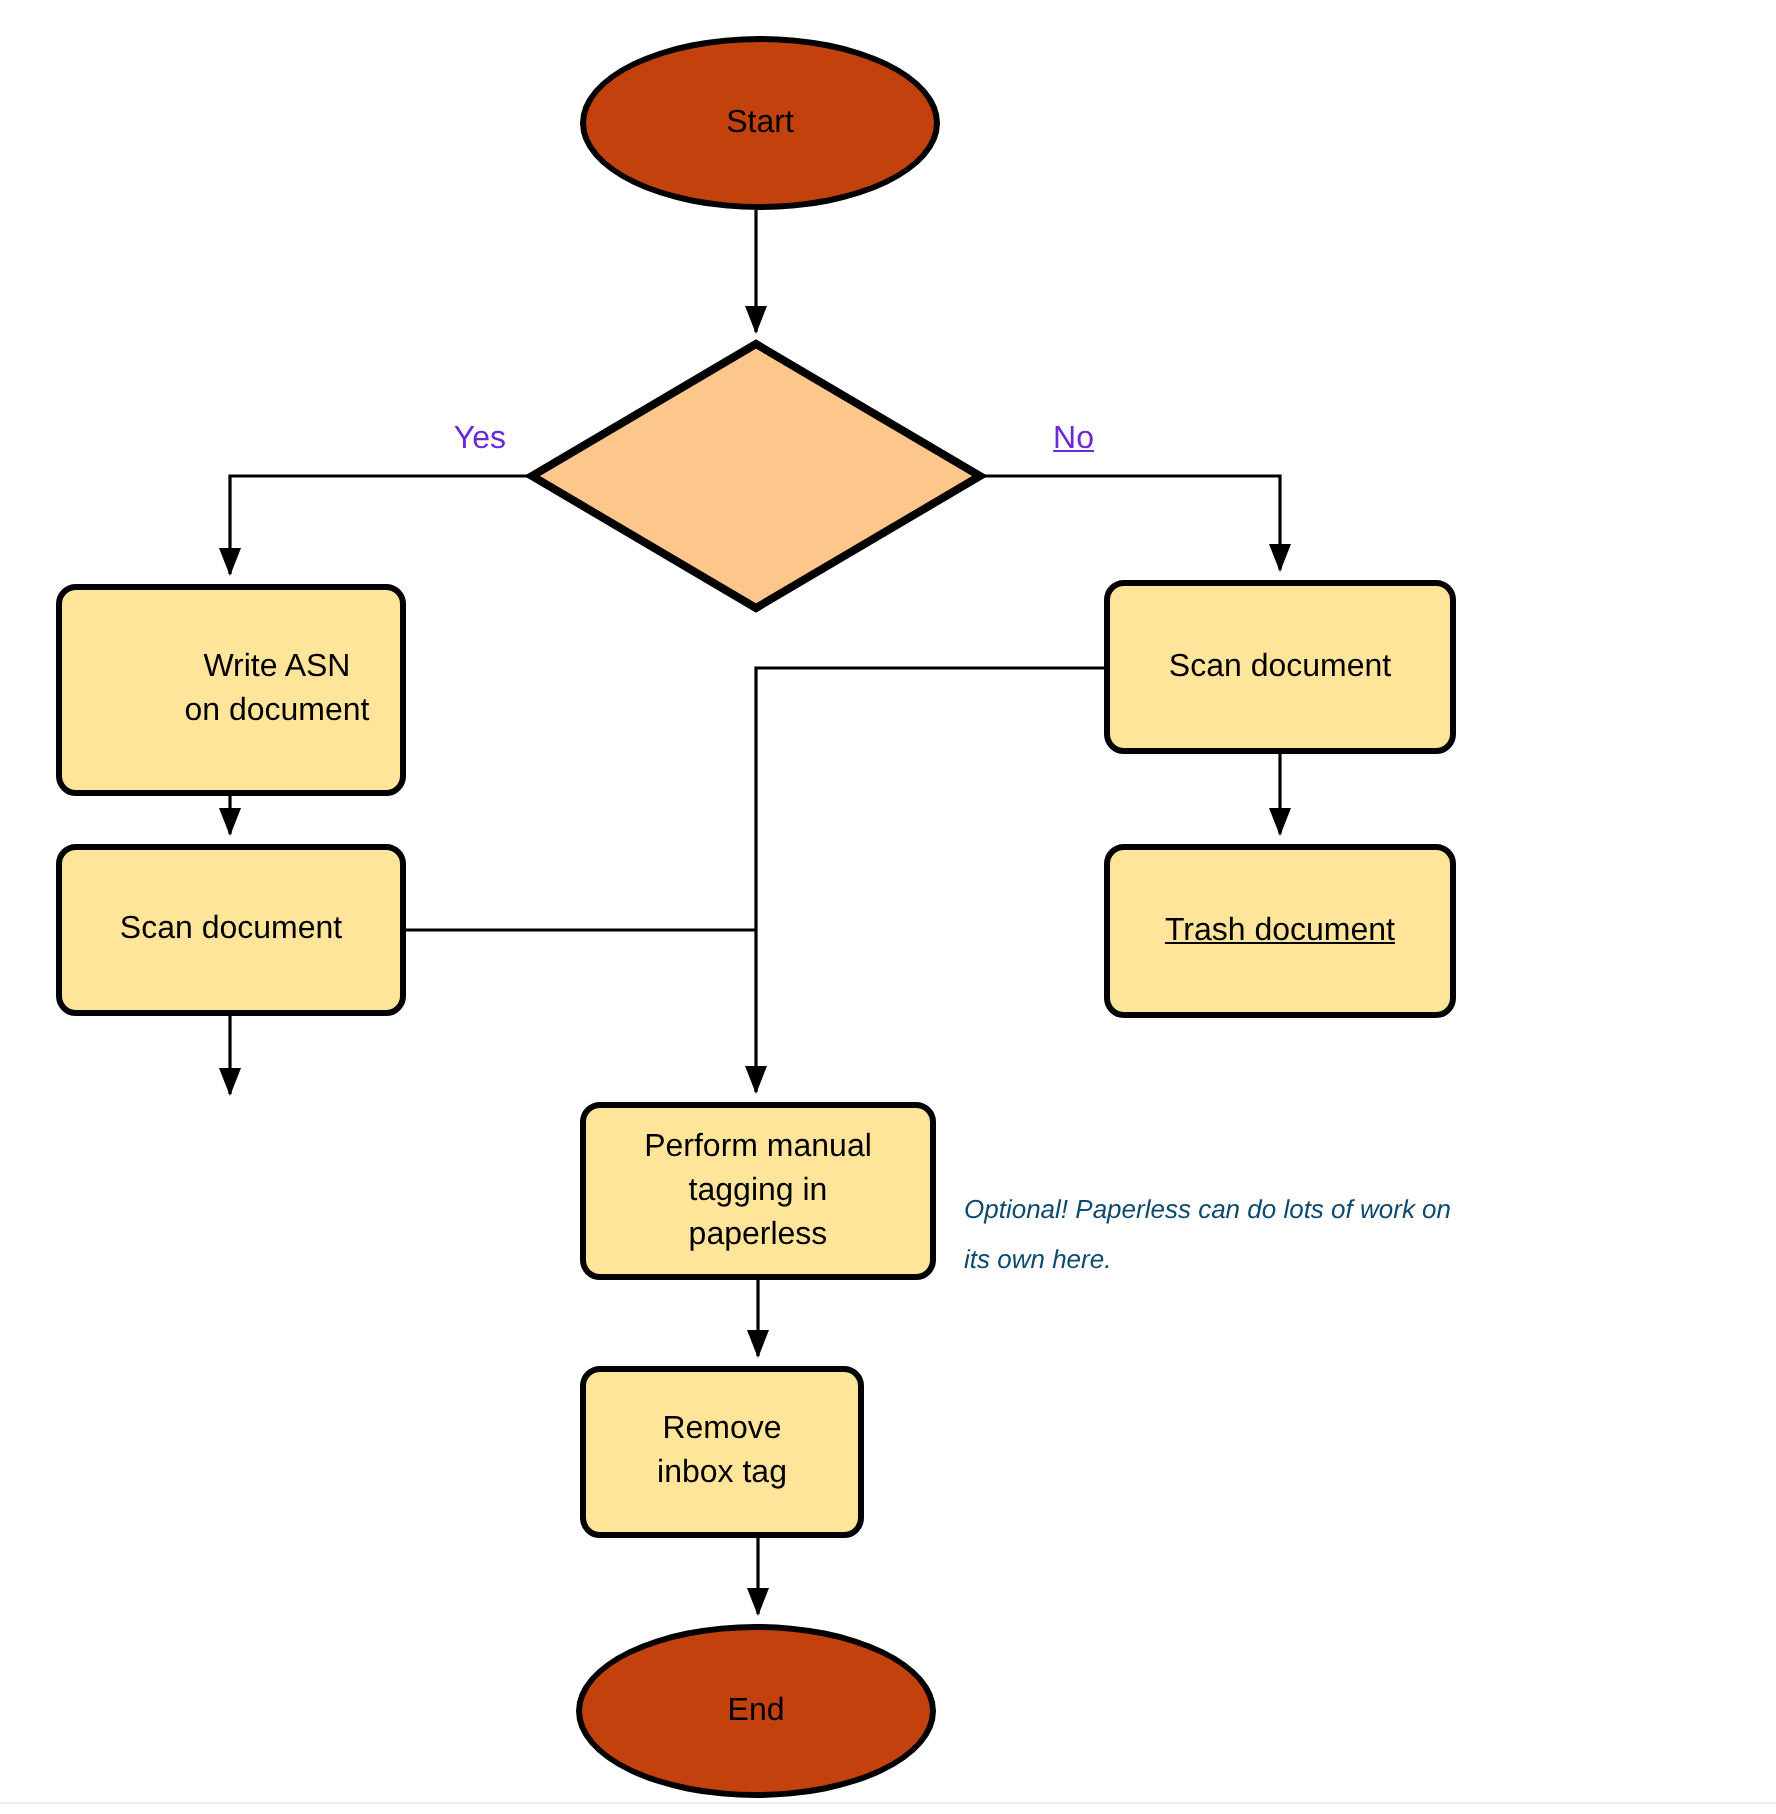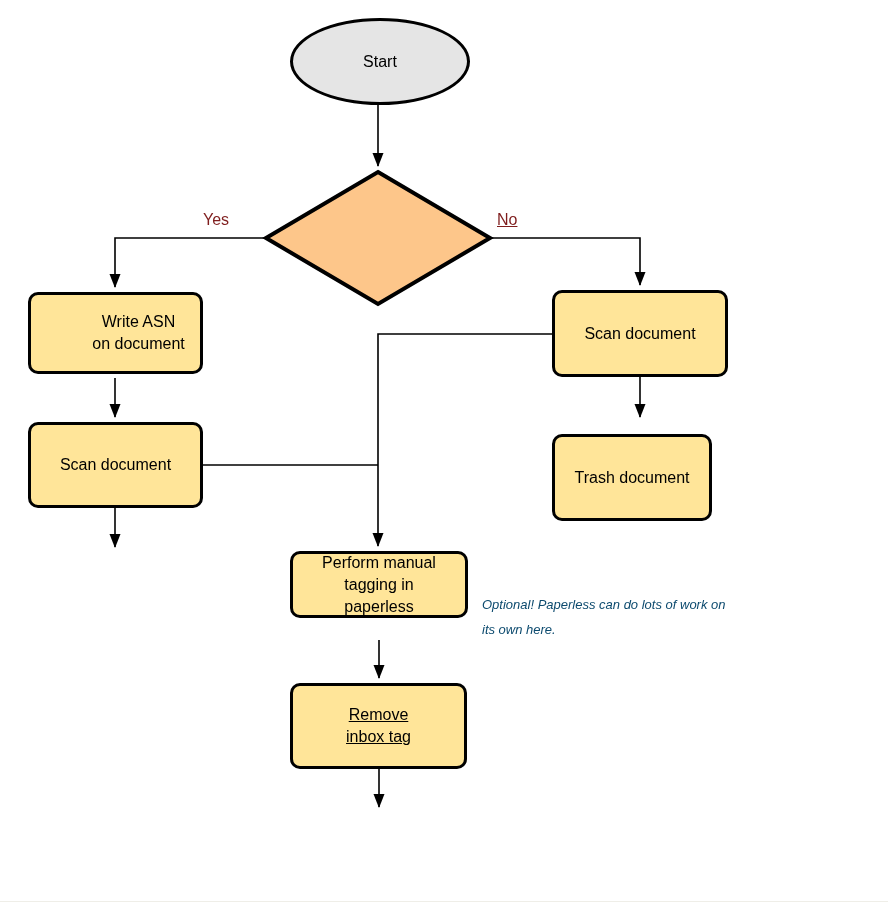--- a/index.html
+++ b/index.html
@@ -30,37 +30,37 @@
     display: flex;
     align-items: center;
     justify-content: center;
     text-align: center;
     font-size: 16px;
     line-height: 22px;
     color: #000000;
     white-space: pre-line;
   }
   .terminal {
-    background: #e5e5e5;
+    background: #c2410c;
     border: 3.5px solid #000000;
     border-radius: 50%;
   }
   .process {
     background: #ffe599;
     border: 3px solid #000000;
     border-radius: 10px;
   }
   .decision-label {
     background: transparent;
   }
   .edge-label {
     position: absolute;
     font-size: 16px;
-    color: #7f1d1d;
-    text-align: left;
+    color: #6d28d9;
+    text-align: right;
   }
   .annotation {
     position: absolute;
     left: 482px;
     top: 592px;
     width: 406px;
     font-size: 13px;
     font-style: italic;
     line-height: 25px;
     color: #0c4a6e;
@@ -97,37 +97,38 @@
     <path class="edge" d="M640,377 V417" marker-end="url(#arrow)"></path>
     <path class="edge" d="M552,334 H378 V546" marker-end="url(#arrow)"></path>
     <path class="edge" d="M203,465 H378"></path>
     <path class="edge" d="M379,640 V678" marker-end="url(#arrow)"></path>
     <path class="edge" d="M379,769 V807" marker-end="url(#arrow)"></path>
   </svg>
 
   <div class="node terminal" style="left:290px; top:18px; width:180px; height:87px;">Start</div>
 
 
-  <div class="node process" style="left:28px; top:292px; width:175px; height:82px;padding-left:46px;">Write ASN
+  <div class="node process" style="left:28px; top:292px; width:175px; height:106px;padding-left:46px;">Write ASN
 on document</div>
 
   <div class="node process" style="left:28px; top:422px; width:175px; height:86px;">Scan document</div>
 
 
   <div class="node process" style="left:552px; top:290px; width:176px; height:87px;">Scan document</div>
 
-  <div class="node process" style="left:552px; top:434px; width:160px; height:87px;">Trash document</div>
+  <div class="node process" style="left:552px; top:422px; width:176px; height:87px;text-decoration:underline;">Trash document</div>
 
-  <div class="node process" style="left:290px; top:551px; width:178px; height:67px;">Perform manual
+  <div class="node process" style="left:290px; top:551px; width:178px; height:89px;">Perform manual
 tagging in
 paperless</div>
 
-  <div class="node process" style="left:290px; top:683px; width:177px; height:86px;text-decoration:underline;">Remove
+  <div class="node process" style="left:290px; top:683px; width:142px; height:86px;">Remove
 inbox tag</div>
 
+  <div class="node terminal" style="left:288px; top:812px; width:180px; height:87px;">End</div>
 
   <div class="edge-label" style="left:203px; top:211px; width:50px;">Yes</div>
 
   <div class="edge-label" style="left:497px; top:211px; width:50px;text-decoration:underline;">No</div>
 
   <div class="annotation">Optional! Paperless can do lots of work on
 its own here.</div>
 
   <div class="bottom-rule"></div>
 

